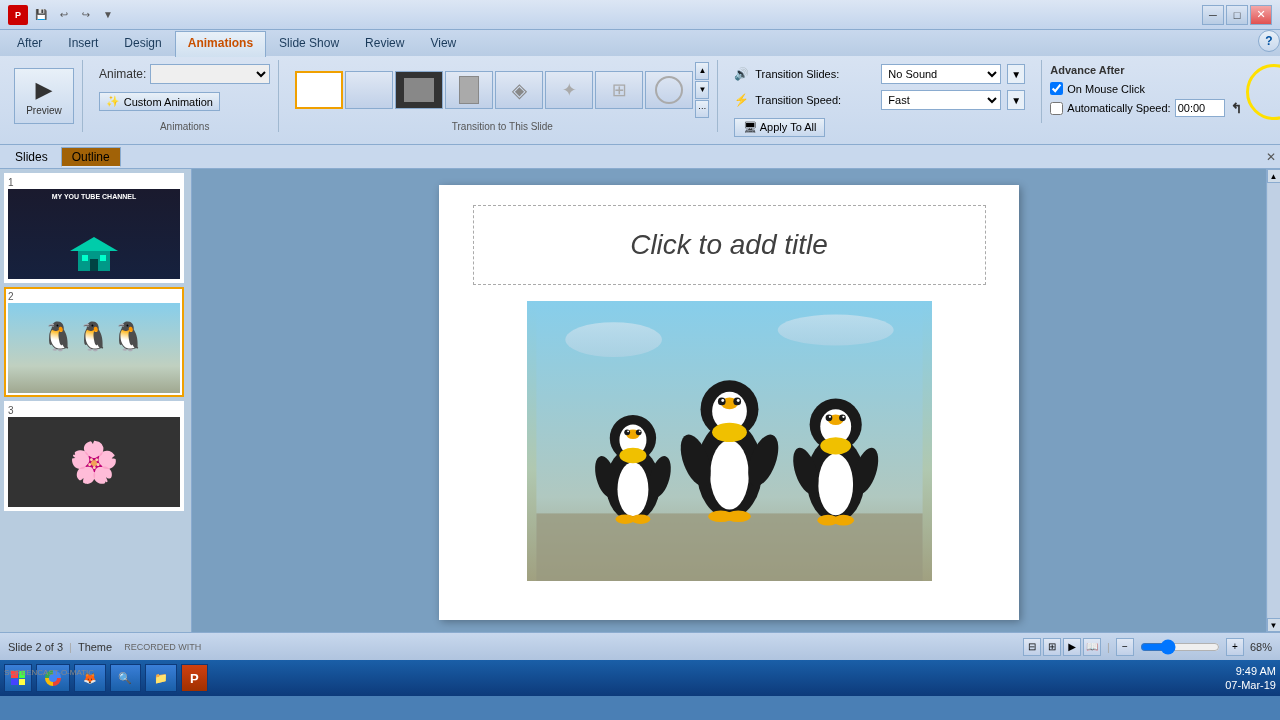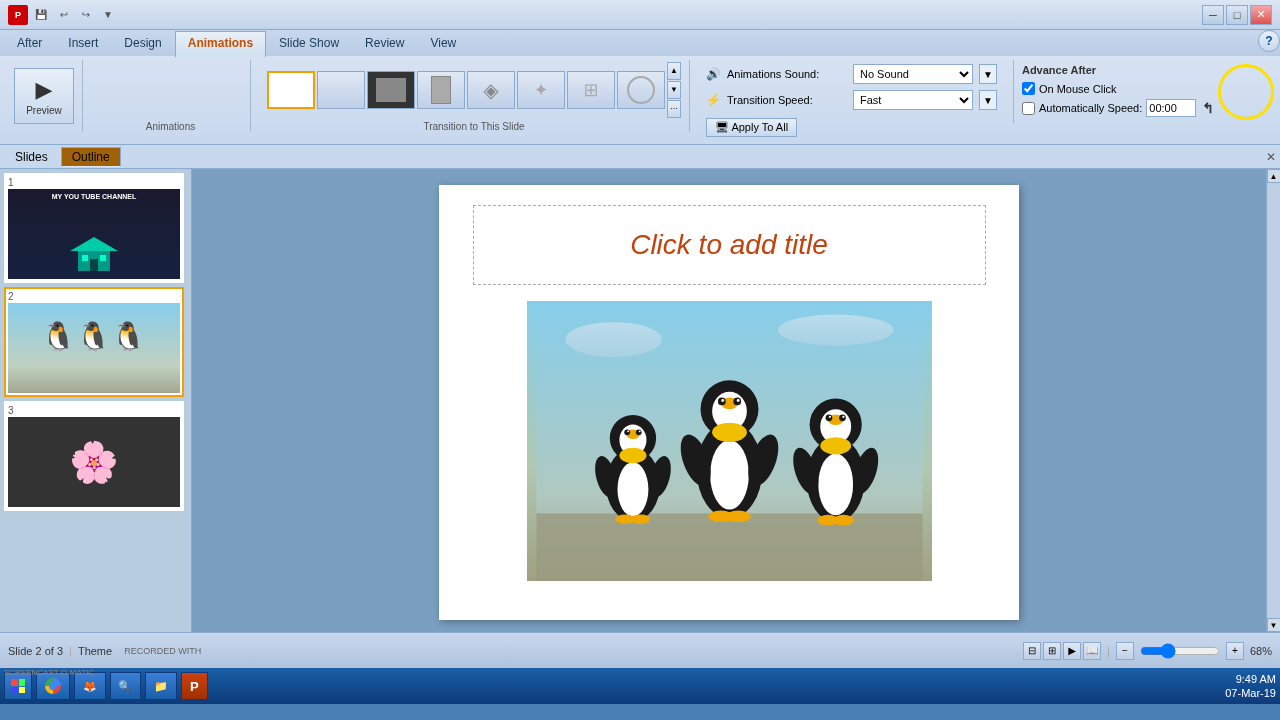--- a/index.html
+++ b/index.html
@@ -117,29 +117,29 @@
     
     #thumb3-bg { width: 100%; height: 90px; background: #333; display: flex; align-items: center; justify-content: center; }
     .thumb3-flower { font-size: 40px; }
 
     
     #editor-area { flex: 1; display: flex; flex-direction: column; background: #7a9fc0; overflow: hidden; }
     #slide-canvas { flex: 1; display: flex; align-items: center; justify-content: center; padding: 16px; }
     #slide { width: 580px; height: 435px; background: white; box-shadow: 2px 2px 8px rgba(0,0,0,0.3); display: flex; flex-direction: column; align-items: center; padding: 20px; position: relative; }
     #slide-title-placeholder {
       width: 95%; height: 80px; border: 1px dashed #aaa; display: flex; align-items: center; justify-content: center;
-      font-size: 28px; color: #c2410c; font-style: italic; margin-bottom: 16px; cursor: text;
+      font-size: 28px; color: #404040; font-style: italic; margin-bottom: 16px; cursor: text;
     }
     #slide-image-area { width: 75%; height: 280px; overflow: hidden; }
     #penguin-image { width: 100%; height: 100%; background: linear-gradient(to bottom, #87ceeb 0%, #b0c8b0 60%, #a0a080 100%); display: flex; align-items: center; justify-content: center; position: relative; }
     
     .penguin-svg { width: 100%; height: 100%; }
 
     
-    #status-bar { height: 36px; background: linear-gradient(to bottom, #c8d8ed, #b0c4df); border-top: 1px solid #8aabcf; display: flex; align-items: center; padding: 0 8px; gap: 8px; font-size: 11px; color: #333; }
+    #status-bar { height: 28px; background: linear-gradient(to bottom, #c8d8ed, #b0c4df); border-top: 1px solid #8aabcf; display: flex; align-items: center; padding: 0 8px; gap: 8px; font-size: 11px; color: #333; }
     #status-left { display: flex; align-items: center; gap: 6px; }
     #status-right { margin-left: auto; display: flex; align-items: center; gap: 6px; }
     .status-btn { width: 18px; height: 18px; background: linear-gradient(to bottom, #e0e8f4, #c0d0e8); border: 1px solid #8aabcf; cursor: pointer; display: flex; align-items: center; justify-content: center; font-size: 10px; }
     .zoom-slider { width: 80px; height: 14px; }
     #taskbar { height: 36px; background: linear-gradient(to bottom, #1a5fa8, #0d3a7a); display: flex; align-items: center; padding: 0 4px; gap: 4px; }
     .taskbar-btn { height: 28px; padding: 0 8px; font-size: 11px; background: linear-gradient(to bottom, #3a7fd8, #1a5fa8); border: 1px solid #0d3a7a; color: white; cursor: pointer; display: flex; align-items: center; gap: 4px; }
     #taskbar-time { margin-left: auto; color: white; font-size: 11px; text-align: right; }
     #taskbar-time div { line-height: 1.3; margin-left: 41px; }
 
     
@@ -195,20 +195,32 @@
         <div style="display:flex;flex-direction:column;align-items:center;gap:2px;">
           <button class="preview-big-btn">
             <div style="font-size:22px;">▶</div>
             <div style="font-size:10px;">Preview</div>
           </button>
         </div>
       </div>
     </div>
 
     <div class="ribbon-group" style="min-width:160px;">
+      <div class="ribbon-group-content" style="flex-direction:column;align-items:flex-start;gap:4px;padding-top:4px;">
+        <div class="animate-row">
+          <span class="animate-label">Animate:</span>
+          <select class="animate-select">
+            <option></option>
+          </select>
+        </div>
+        <button class="custom-animation-btn">
+          <span>✨</span>
+          <span>Custom Animation</span>
+        </button>
+      </div>
       <div class="ribbon-group-label">Animations</div>
     </div>
 
     <div class="ribbon-group" style="min-width:380px;">
       <div class="ribbon-group-content" style="align-items:center;gap:2px;">
         <div class="transition-thumbs-container">
           <div class="transition-thumb selected" style="background:white;border:2px solid #f0a000;"></div>
           <div class="transition-thumb"></div>
           <div class="transition-thumb" style="background:#333;">
             <div style="width:30px;height:24px;background:#888;"></div>
@@ -235,21 +247,21 @@
           <button class="trans-arrow-btn">⋯</button>
         </div>
       </div>
       <div class="ribbon-group-label">Transition to This Slide</div>
     </div>
 
     <div class="ribbon-group" style="border-right:none;">
       <div class="ribbon-group-content" style="flex-direction:column;align-items:flex-start;gap:2px;padding-top:2px;">
         <div class="transition-option-row">
           <span style="font-size:12px;">🔊</span>
-          <label>Animations Sound:</label>
+          <label>Transition Slides:</label>
           <select class="ribbon-select">
             <option>No Sound</option>
           </select>
           <button style="width:18px;height:20px;font-size:10px;border:1px solid #8aabcf;background:#e8f0f8;cursor:pointer;">▼</button>
         </div>
         <div class="transition-option-row">
           <span style="font-size:12px;">⚡</span>
           <label>Transition Speed:</label>
           <select class="ribbon-select">
             <option>Fast</option>

